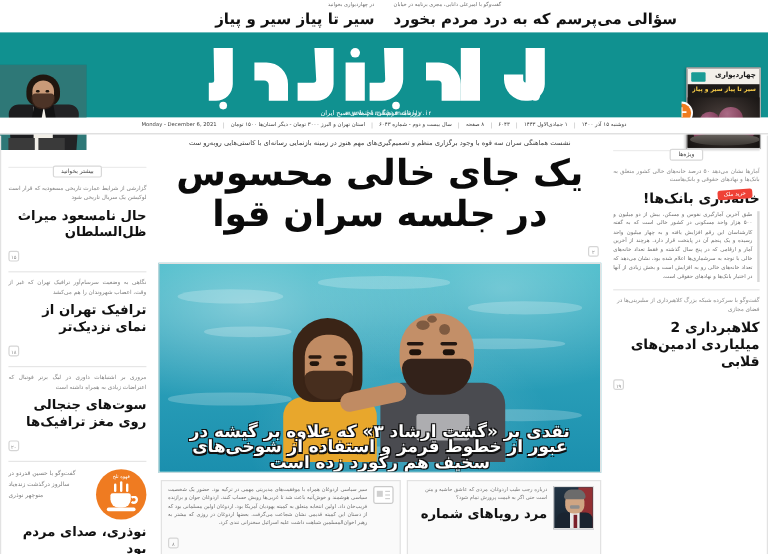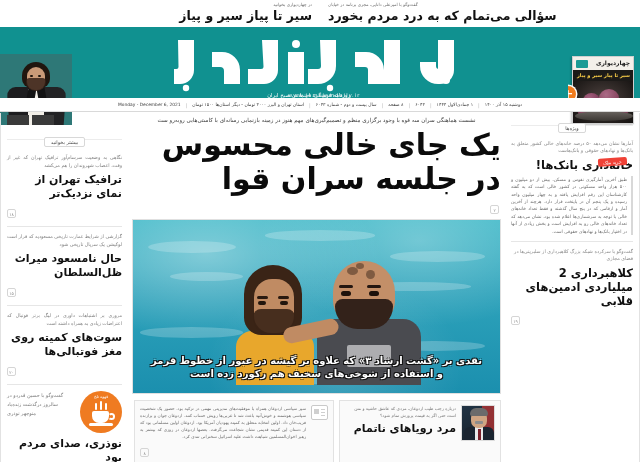--- a/index.html
+++ b/index.html
@@ -220,21 +220,21 @@
     font-size: 4px; color: #fff; direction: rtl;
   }
   .coffee-text { flex: 1; font-size: 5px; color: #7c7c7c; line-height: 9px; text-align: left; }
 
   
   .lead-kicker {
     direction: rtl; text-align: center; font-size: 5.6px; color: #3b3b3b;
     line-height: 9px; padding: 3px 10px 2px 10px; white-space: nowrap;
   }
   .lead-headline {
-    direction: rtl; text-align: right; font-size: 30px; font-weight: bold;
+    direction: rtl; text-align: center; font-size: 30px; font-weight: bold;
     color: #0b0b0b; line-height: 34px; letter-spacing: -.6px; margin-top: 1px;
   }
   .lead-pagenum { text-align: right; padding: 1px 2px 3px 0; }
 
   .photo-card {
     position: relative; width: 100%; height: 175px; overflow: hidden;
     border: 1px solid #e0e0e0; background: #1fa8bd;
   }
   .pool { position: absolute; inset: 0;
     background:
@@ -305,21 +305,21 @@
 
   .photo-overlay-title {
     position: absolute; left: 0; right: 0; top: 104px; text-align: center;
     direction: rtl; font-size: 25px; font-weight: bold; color: #ffd23f;
     line-height: 27px;
     text-shadow: 1px 1px 0 #2a1a00, -1px 1px 0 #2a1a00, 1px -1px 0 #2a1a00,
                  -1px -1px 0 #2a1a00, 0 2px 3px rgba(0,0,0,.55);
   }
   .photo-overlay-sub {
     position: absolute; left: 14px; right: 14px; top: 134px; text-align: center;
-    direction: rtl; font-size: 10px; font-weight: bold; color: #ffffff;
+    direction: rtl; font-size: 14px; font-weight: bold; color: #ffffff;
     line-height: 13px;
     text-shadow: 1px 1px 0 #111, -1px 1px 0 #111, 1px -1px 0 #111, -1px -1px 0 #111;
   }
 
   
   .mid-bottom { display: flex; gap: 5px; margin-top: 6px; direction: rtl; }
   .mb-box {
     border: 1px solid #e2e2e2; background: #fafafa; padding: 4px 5px;
     direction: rtl; position: relative;
   }
@@ -368,21 +368,21 @@
   .dropbar { flex: 0 0 auto; width: 2px; background: #d8d8d8; }
 </style>
 </head>
 <body>
 
 <div class="page">
 
   <div class="promo-strip">
     <div class="promo-half left">
       <div class="promo-kicker">گفت‌وگو با امیرعلی دانایی، مجری برنامه در خیابان</div>
-      <div class="promo-title">سؤالی می‌تمام که به درد مردم بخورد</div>
+      <div class="promo-title">سؤالی می‌پرسم که به درد مردم بخورد</div>
     </div>
     <div class="promo-half right">
       <div class="promo-kicker">در چهاردیواری بخوانید</div>
       <div class="promo-title">سیر تا پیاز سیر و پیاز</div>
     </div>
   </div>
 
   <div class="masthead">
     <div class="masthead-inner">
       <div class="logo-wrap">
@@ -467,34 +467,34 @@
       <div class="thumb-strip">
         <div class="thumb"></div>
         <div class="thumb"></div>
       </div>
 
       <div class="pill-row">
         <span class="pill">بیشتر بخوانید</span>
       </div>
 
       <div class="side-item">
+        <div class="side-kicker">گزارشی از شرایط عمارت تاریخی مسعودیه که قرار است لوکیشن یک سریال تاریخی شود</div>
+        <div class="side-title">حال نامسعود میراث ظل‌السلطان</div>
+        <div class="pagenum-wrap"><span class="pagenum">۱۵</span></div>
+      </div>
+
+      <div class="side-item">
         <div class="side-kicker">نگاهی به وضعیت سرسام‌آور ترافیک تهران که غیر از وقت، اعصاب شهروندان را هم می‌کشد</div>
         <div class="side-title">ترافیک تهران از نمای نزدیک‌تر</div>
         <div class="pagenum-wrap"><span class="pagenum">۱۸</span></div>
       </div>
 
       <div class="side-item">
-        <div class="side-kicker">گزارشی از شرایط عمارت تاریخی مسعودیه که قرار است لوکیشن یک سریال تاریخی شود</div>
-        <div class="side-title">حال نامسعود میراث ظل‌السلطان</div>
-        <div class="pagenum-wrap"><span class="pagenum">۱۵</span></div>
-      </div>
-
-      <div class="side-item">
         <div class="side-kicker">مروری بر اشتباهات داوری در لیگ برتر فوتبال که اعتراضات زیادی به همراه داشته است</div>
-        <div class="side-title">سوت‌های کمیته روی مغز فوتبالی‌ها</div>
+        <div class="side-title">سوت‌های جنجالی روی مغز ترافیک‌ها</div>
         <div class="pagenum-wrap"><span class="pagenum">۲۰</span></div>
       </div>
 
       <div class="side-item last">
         <div class="coffee-row">
           <div class="coffee-badge">
             <div class="coffee-label">قهوه تلخ</div>
             <div class="steam s1"></div>
               <div class="steam s2"></div>
               <div class="steam s3"></div>
@@ -563,21 +563,21 @@
                 <div class="e-flag"></div>
               <div class="e-suit"></div>
                 <div class="e-shirt"></div>
                 <div class="e-tie"></div>
               <div class="e-head"></div>
                 <div class="e-hair"></div>
                 <div class="e-must"></div>
             </div>
             <div style="flex:1">
               <div class="mb-kicker">درباره رجب طیب اردوغان، مردی که عاشق حاشیه و متن است حتی اگر به قیمت پرورش تمام شود؟</div>
-              <div class="mb-title">مرد رویاهای ناتمام</div>
+              <div class="mb-title">مرد رویاهای شماره</div>
             </div>
           </div>
         </div>
 
         <div class="mb-box wide">
           <div class="mb-flex">
             <div class="news-icon"></div>
             <div class="mb-body">سیر سیاسی اردوغان همراه با موفقیت‌های مدیریتی مهمی در ترکیه بود. حضور یک شخصیت سیاسی هوشمند و خوش‌آتیه باعث شد تا غربی‌ها رویش حساب کنند. اردوغان جوان و برازنده فریب‌خان داد. اولین انتخابه متعلق به کمیته یهودیان آمریکا بود. اردوغان اولین مسلمانی بود که از دستان این کمیته قدیمی نشان شجاعت می‌گرفت. بعضها اردوغان در روزی که بیشتر به رهبر اخوان‌المسلمین شباهت داشت علیه اسرائیل سخنرانی تندی کرد.</div>
           </div>
           <div class="pagenum-wrap"><span class="pagenum">۸</span></div>

